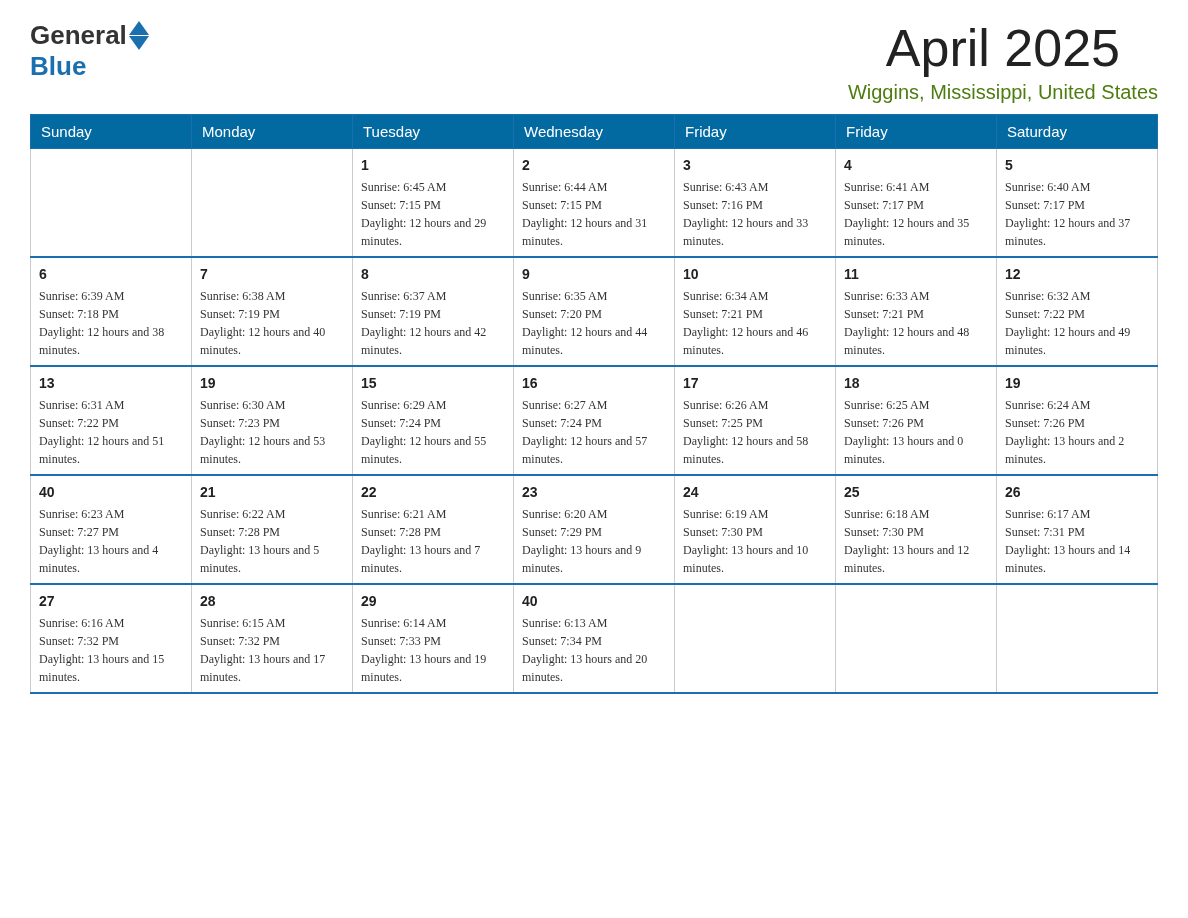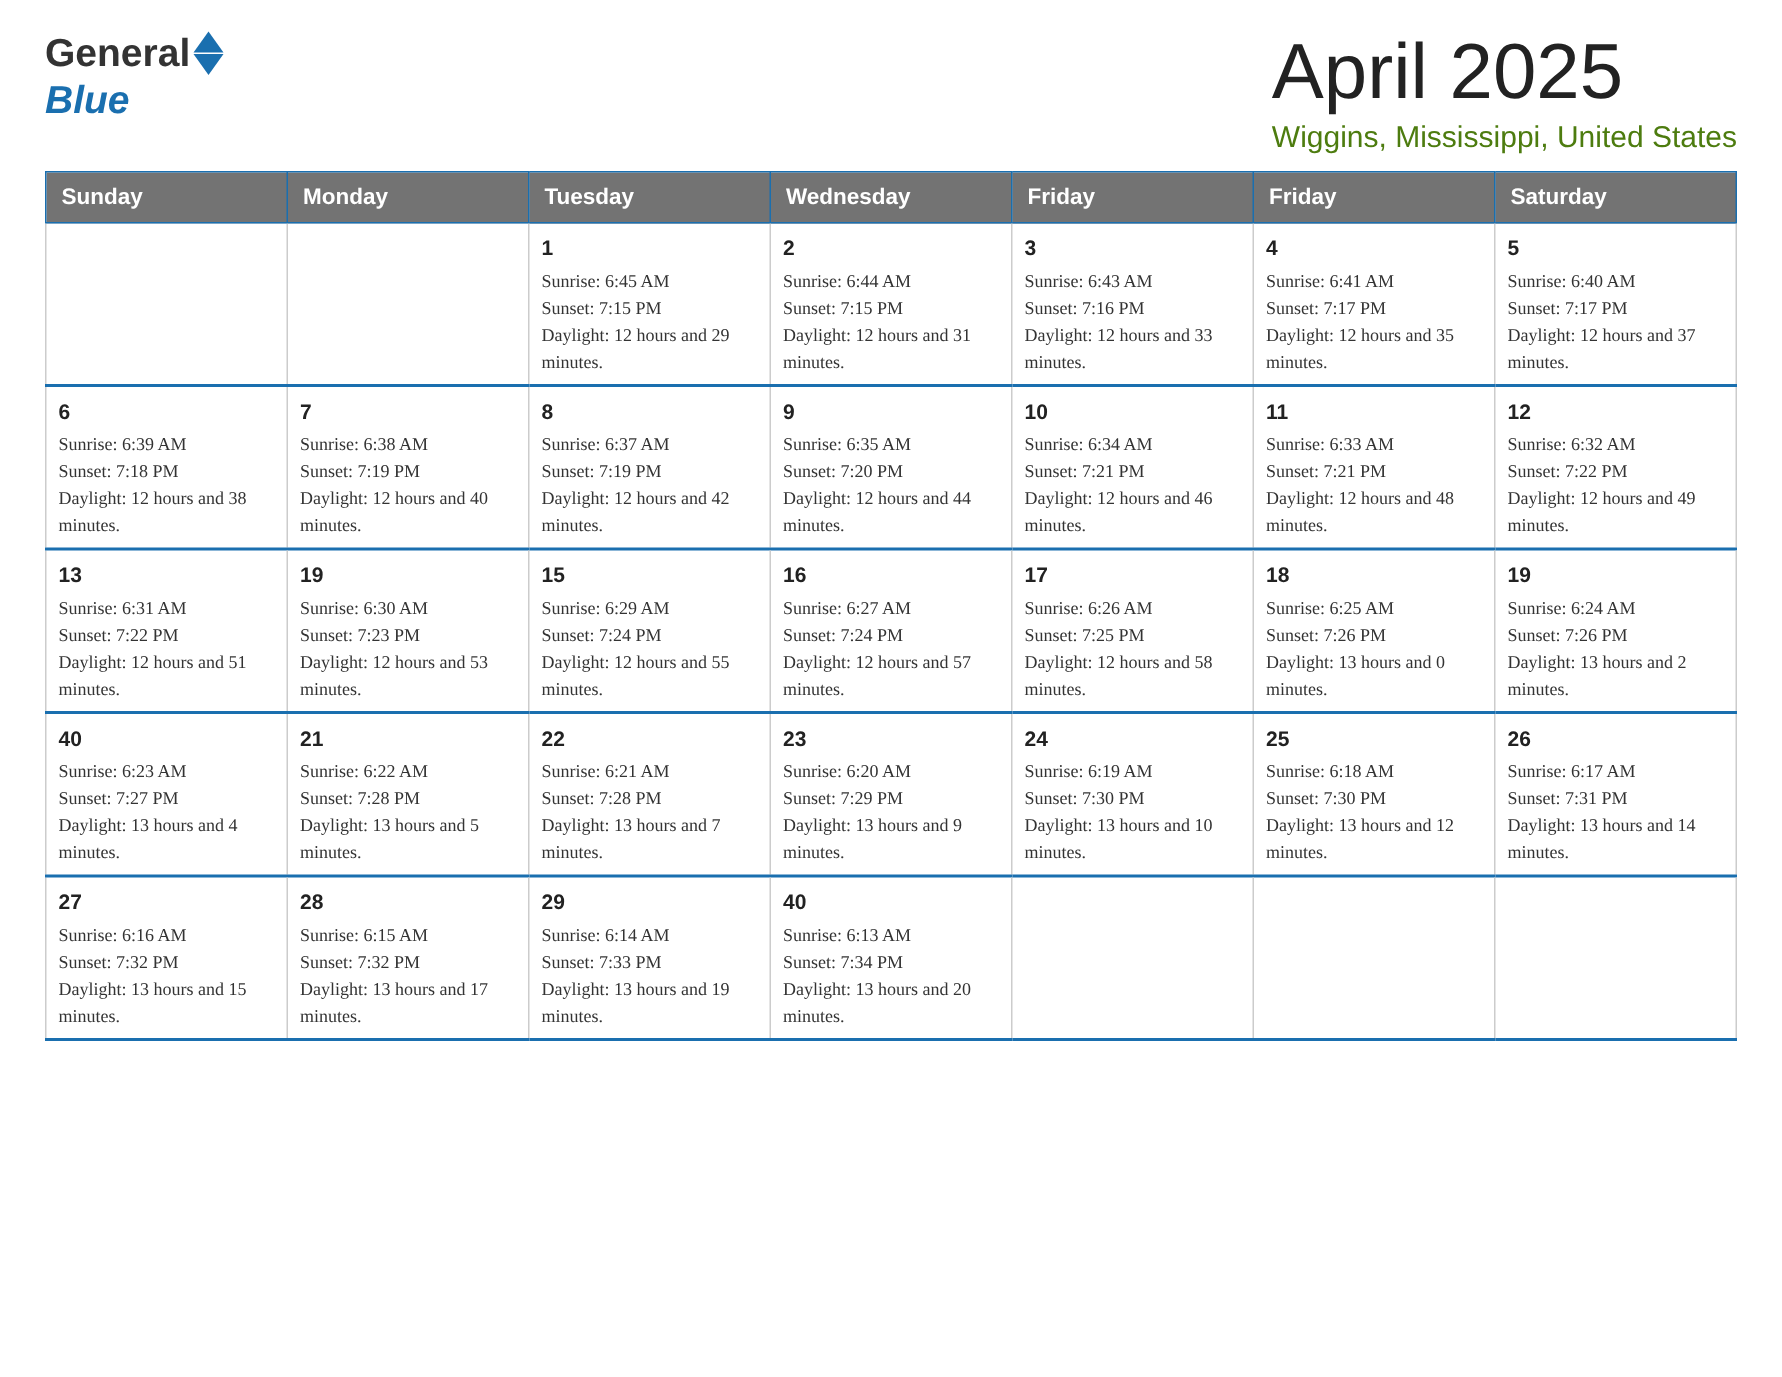--- a/index.html
+++ b/index.html
@@ -23,47 +23,46 @@
     }
     .logo-text-general {
       font-size: 26px;
       font-weight: bold;
       color: #333;
     }
     .logo-text-blue {
       font-size: 26px;
       font-weight: bold;
       color: #1a6faf;
-      font-style: italic;
     }
     .title-block {
-      text-align: left;
+      text-align: center;
       margin-left: 12px;
     }
     .month-title {
       font-size: 52px;
       font-weight: normal;
       color: #222;
       line-height: 1.1;
     }
     .location-title {
       font-size: 20px;
       color: #4d7c0f;
       margin-top: 4px;
     }
     table {
       width: 100%;
       border-collapse: collapse;
       margin-top: 10px;
     }
     th {
-      background-color: #737373;
+      background-color: #0369a1;
       color: #fff;
       font-size: 15px;
-      font-weight: bold;
+      font-weight: normal;
       padding: 8px 10px;
       text-align: left;
       border: 1px solid #1a6faf;
     }
     td {
       vertical-align: top;
       border: 1px solid #ccc;
       padding: 6px 8px;
       width: 14.28%;
       min-height: 90px;

